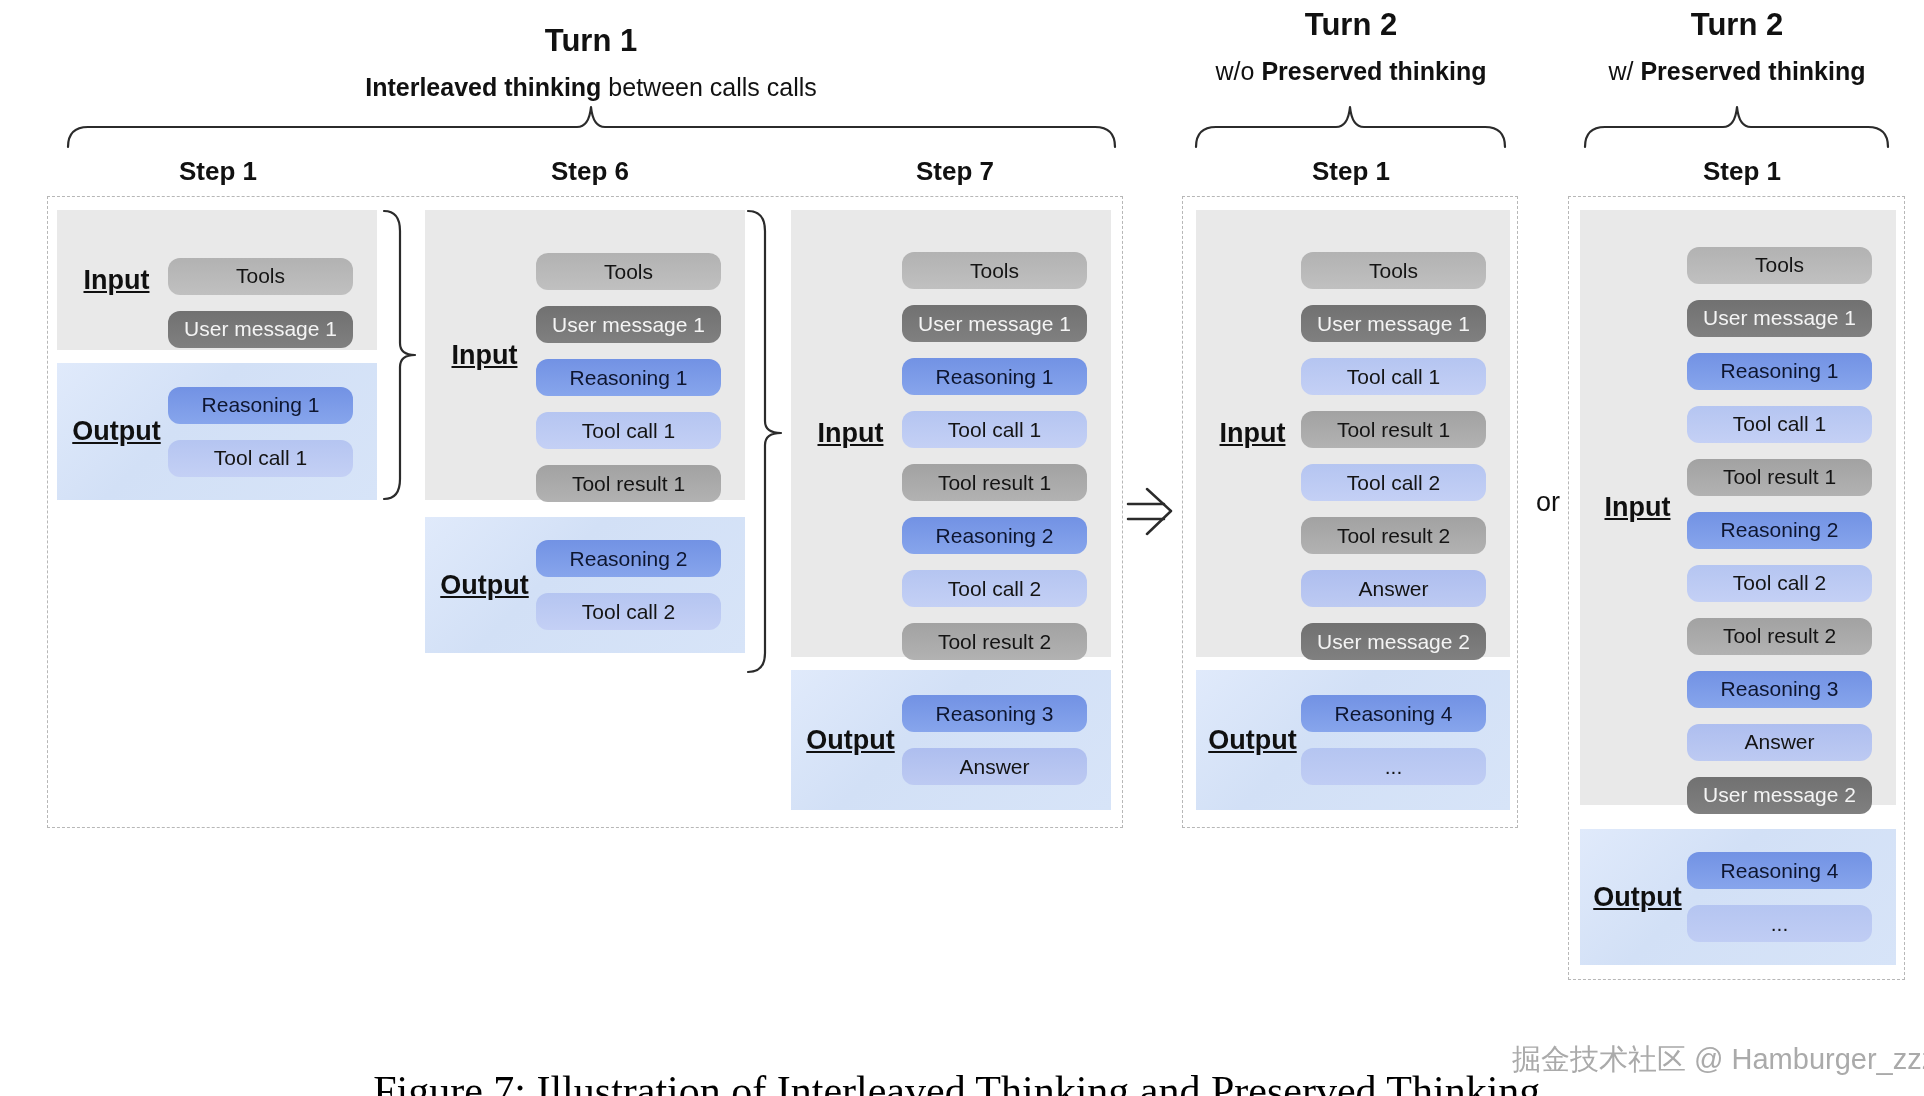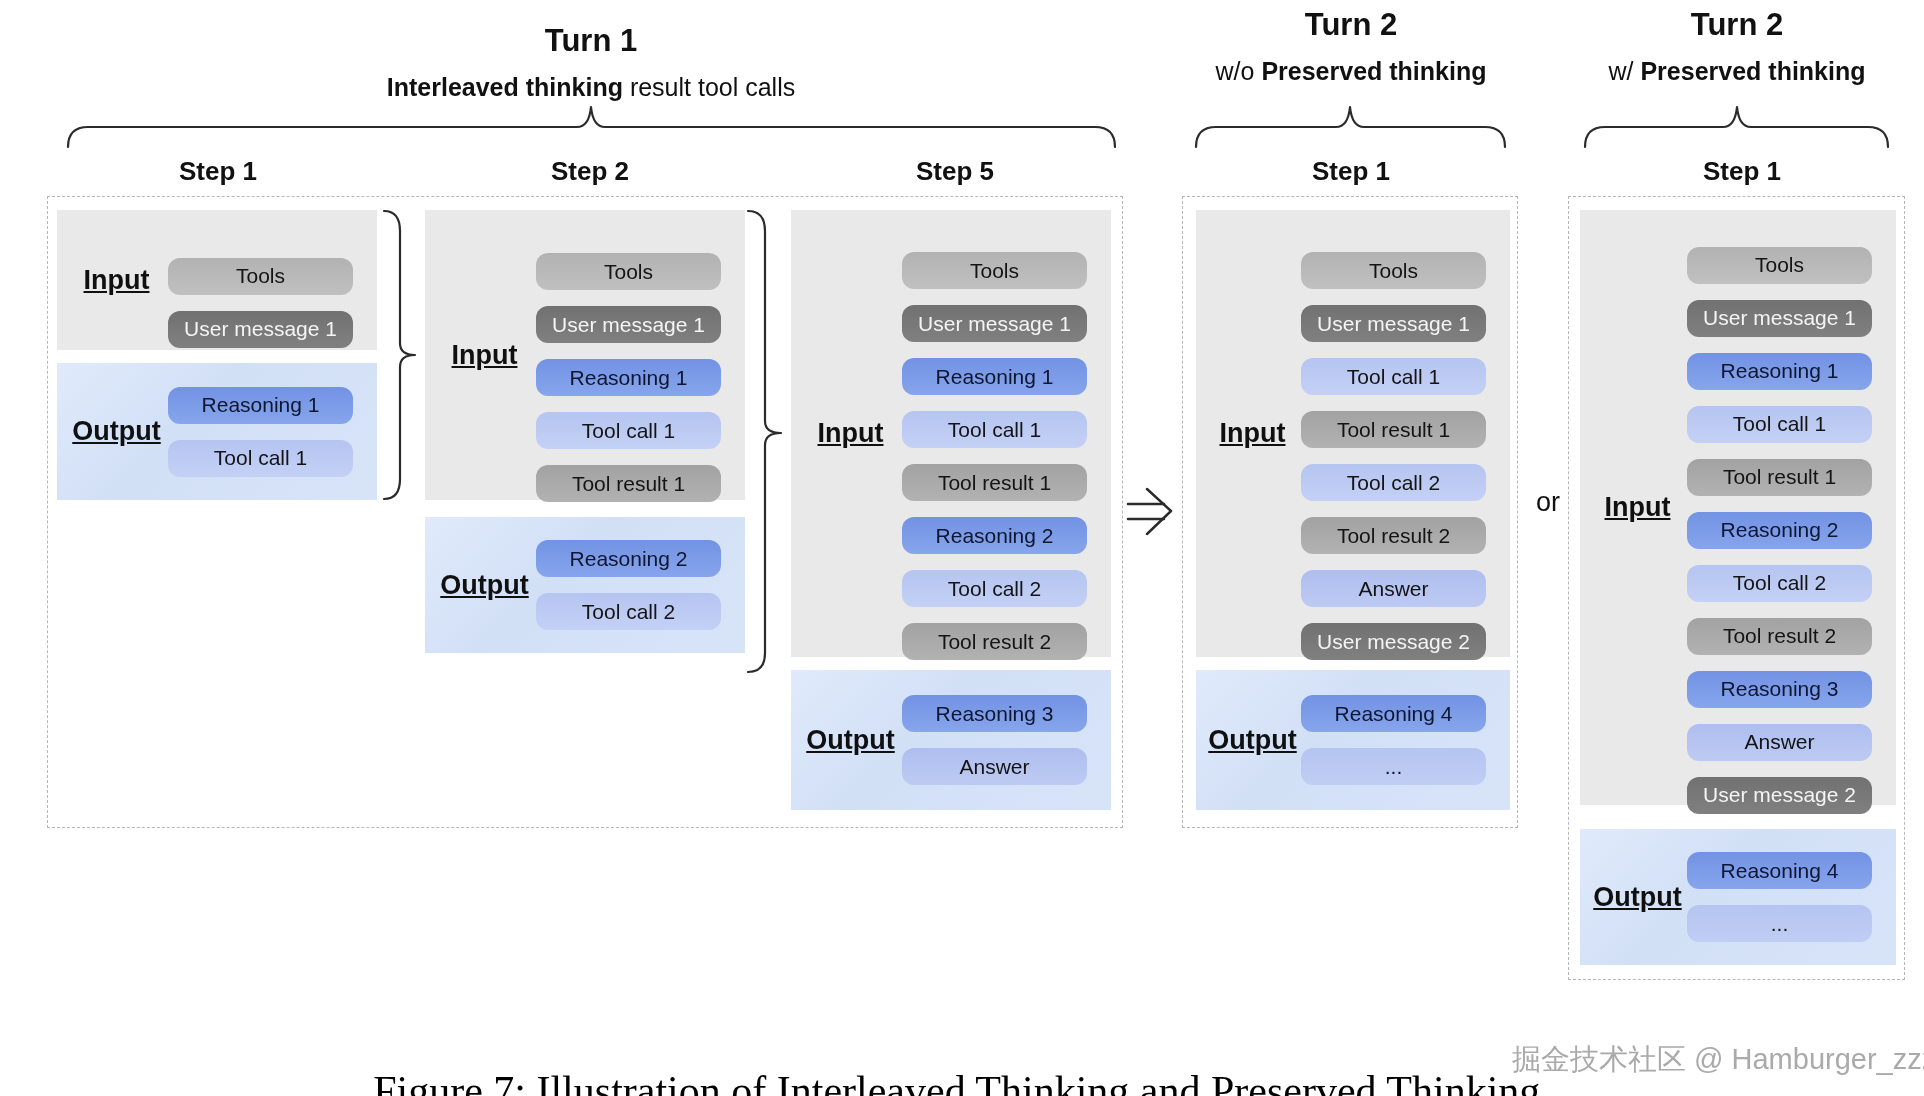--- a/index.html
+++ b/index.html
@@ -41,36 +41,36 @@
     text-shadow:1px 1px 0 rgba(255,255,255,0.9);white-space:nowrap;opacity:.92;
   }
 </style>
 </head>
 <body>
 
 <div class="canvas">
 
   <div class="turn-header" style="left:311px;top:24px;width:560px;">
     <div class="turn-title">Turn 1</div>
-    <div class="turn-sub"><b>Interleaved thinking</b><span> result tool calls</span></div>
+    <div class="turn-sub"><b>Interleaved thinking</b><span> between calls calls</span></div>
   </div>
 
   <div class="turn-header" style="left:1178px;top:8px;width:346px;">
     <div class="turn-title">Turn 2</div>
     <div class="turn-sub"><span>w/o </span><b>Preserved thinking</b></div>
   </div>
 
   <div class="turn-header" style="left:1564px;top:8px;width:346px;">
     <div class="turn-title">Turn 2</div>
     <div class="turn-sub"><span>w/ </span><b>Preserved thinking</b></div>
   </div>
 
   <div class="step-header" style="left:148px;top:156px;">Step 1</div>
-  <div class="step-header" style="left:520px;top:156px;">Step 2</div>
-  <div class="step-header" style="left:885px;top:156px;">Step 5</div>
+  <div class="step-header" style="left:520px;top:156px;">Step 6</div>
+  <div class="step-header" style="left:885px;top:156px;">Step 7</div>
   <div class="step-header" style="left:1281px;top:156px;">Step 1</div>
   <div class="step-header" style="left:1672px;top:156px;">Step 1</div>
 
   <div class="dashed-box" style="left:47px;top:196px;width:1076px;height:632px;"></div>
   <div class="dashed-box" style="left:1182px;top:196px;width:336px;height:632px;"></div>
   <div class="dashed-box" style="left:1568px;top:196px;width:337px;height:784px;"></div>
 
   <div class="panel input" style="left:57px;top:210px;width:320px;height:140px;">
     <div class="panel-label">Input</div>
     <div class="pill-stack">

